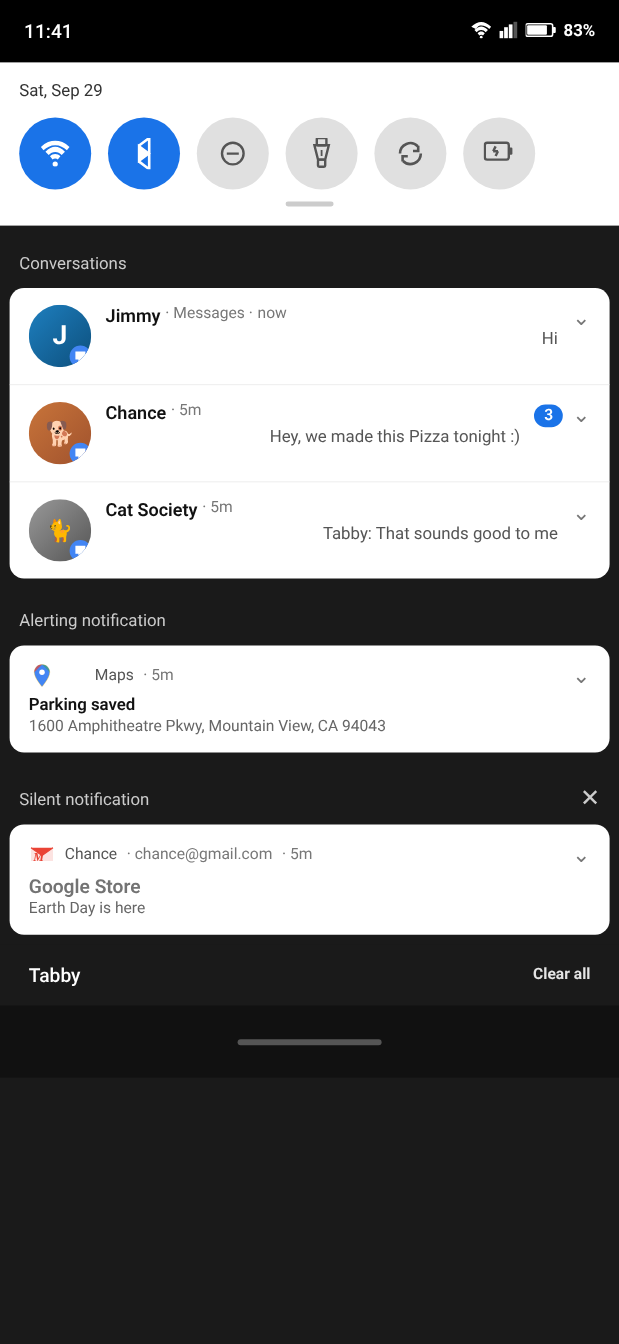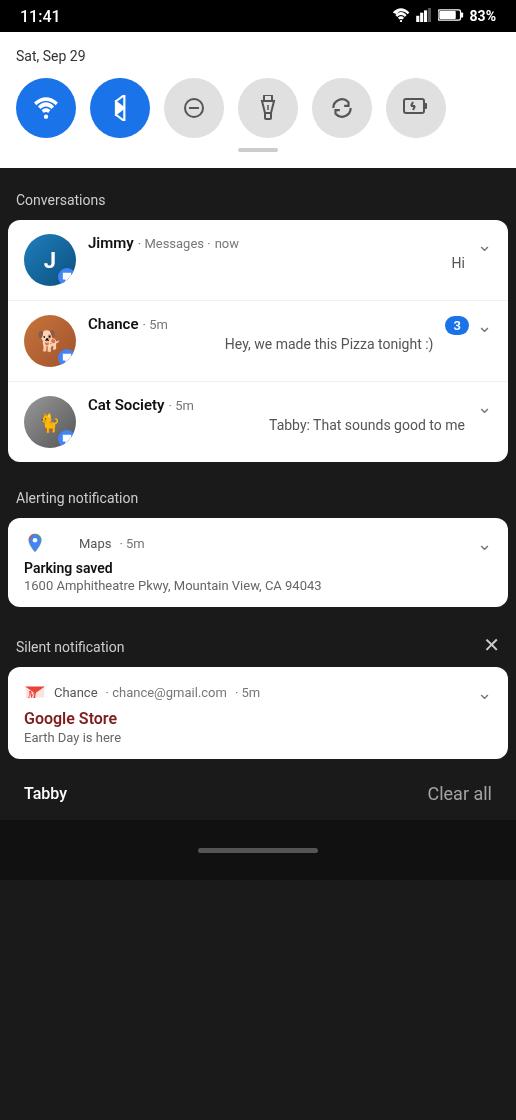--- a/index.html
+++ b/index.html
@@ -7,21 +7,21 @@
       width: 516px;
       min-height: 1120px;
       background: #1a1a1a;
       font-family: 'Roboto', sans-serif;
       overflow-x: hidden;
     }
 
     
     .status-bar {
       background: #000;
-      height: 32px;
+      height: 52px;
       display: flex;
       align-items: center;
       justify-content: space-between;
       padding: 0 20px;
     }
     .status-time {
       color: #fff;
       font-size: 16px;
       font-weight: 500;
     }
@@ -143,21 +143,21 @@
       display: flex;
       align-items: center;
       justify-content: center;
     }
     .notif-content {
       flex: 1;
       min-width: 0;
     }
     .notif-header {
       display: flex;
-      align-items: center;
+      align-items: flex-start;
       gap: 4px;
       margin-bottom: 3px;
     }
     .notif-name {
       font-size: 15px;
       font-weight: 600;
       color: #111;
     }
     .notif-meta {
       font-size: 13px;
@@ -237,21 +237,21 @@
       font-size: 13px;
       color: #777;
     }
     .gmail-time {
       font-size: 13px;
       color: #777;
     }
     .gmail-title {
       font-size: 16px;
       font-weight: 600;
-      color: #7f1d1d;
+      color: #737373;
       margin-bottom: 2px;
     }
     .gmail-text {
       font-size: 13px;
       color: #666;
     }
 
     
     .bottom-bar {
       background: #1a1a1a;
@@ -261,23 +261,23 @@
       align-items: center;
       margin-top: 8px;
     }
     .bottom-manage {
       color: #fff;
       font-size: 16px;
       font-weight: 500;
       cursor: pointer;
     }
     .bottom-clear {
-      color: #a3a3a3;
-      font-size: 18px;
-      font-weight: 400;
+      color: #e5e5e5;
+      font-size: 13px;
+      font-weight: 700;
       cursor: pointer;
     }
 
     
     .home-area {
       background: #111;
       height: 60px;
       display: flex;
       align-items: center;
       justify-content: center;

